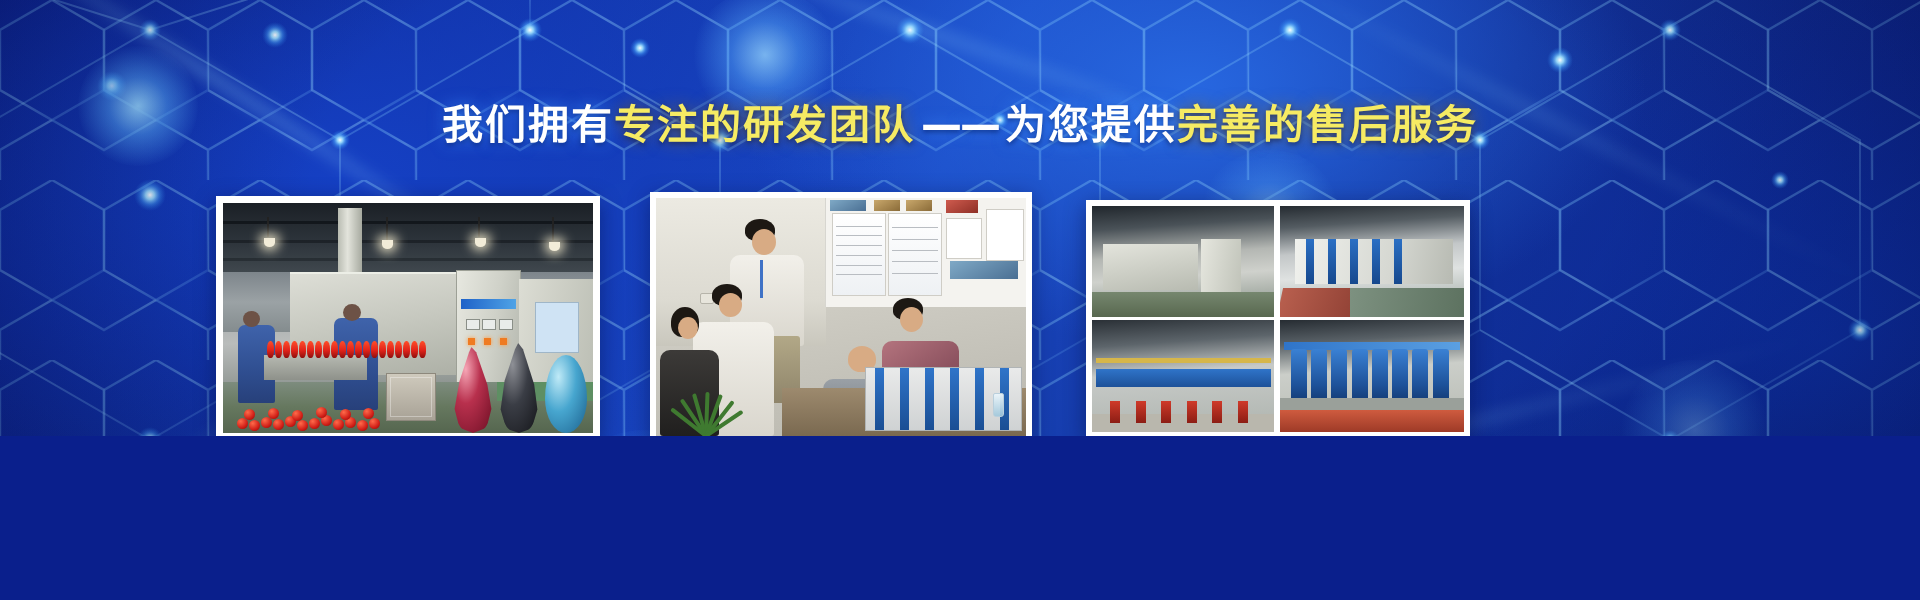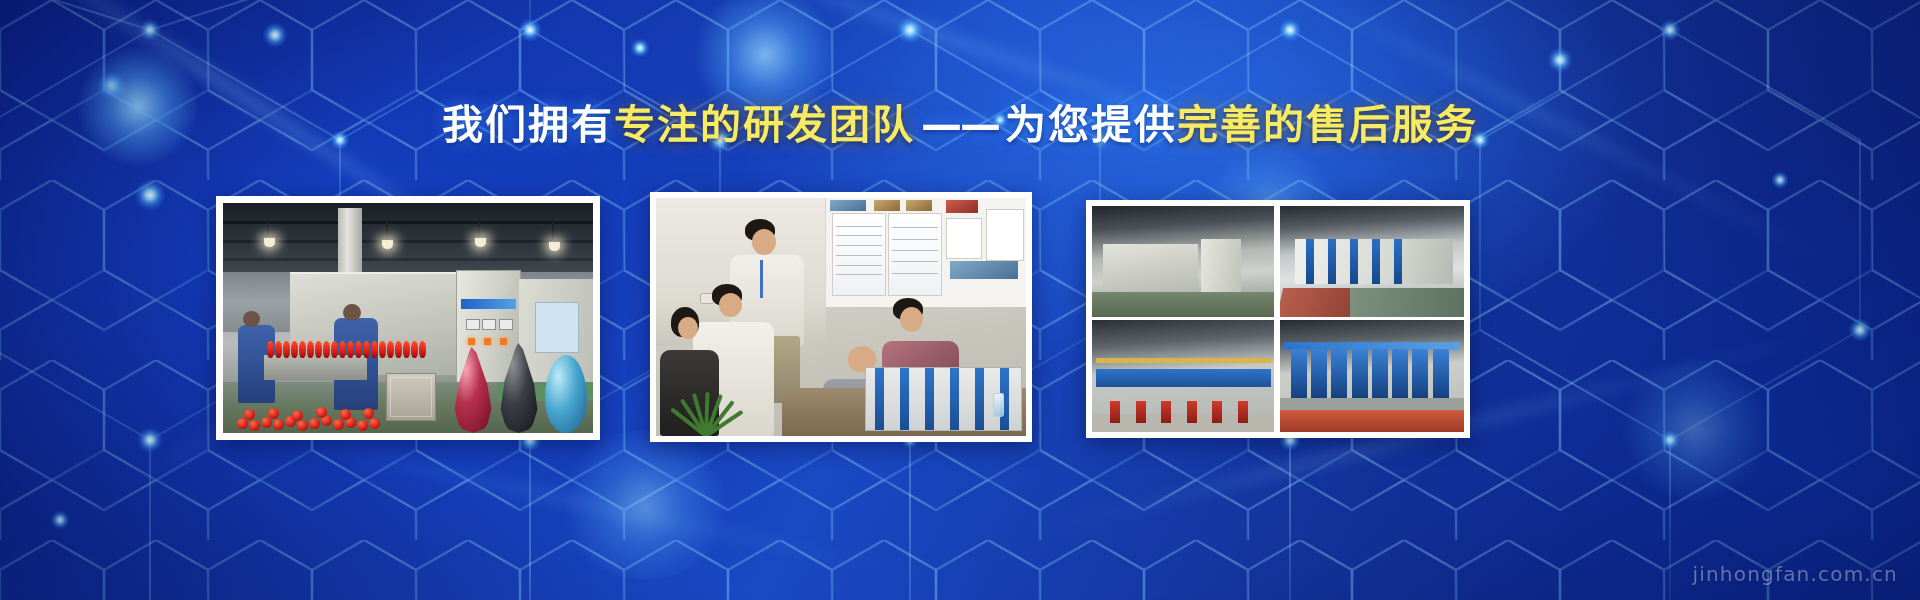--- a/index.html
+++ b/index.html
@@ -5,21 +5,21 @@
 <style>
   html,body{margin:0;padding:0;}
   body{
     width:1920px;height:600px;overflow:hidden;
     font-family:"Liberation Sans","DejaVu Sans",sans-serif;
     background:#0a1f8c;
   }
 
   
   .banner{
-    position:relative;width:1920px;height:600px;overflow:hidden;
+    position:relative;width:1920px;height:436px;overflow:hidden;
     background:
       radial-gradient(ellipse 900px 520px at 18% 42%, #1540c4 0%, rgba(21,64,196,0) 62%),
       radial-gradient(ellipse 760px 430px at 62% 20%, #2767e0 0%, rgba(39,103,224,0) 60%),
       radial-gradient(ellipse 700px 520px at 95% 78%, #0d2fa0 0%, rgba(13,47,160,0) 66%),
       linear-gradient(118deg,#0b1e86 0%,#1236ab 26%,#1a49c4 48%,#123299 72%,#0a1d80 100%);
   }
 
   
   .hex-layer{position:absolute;inset:0;pointer-events:none;}
   .hex-layer svg{display:block;width:1920px;height:600px;}
@@ -478,14 +478,13 @@
             <span class="tank" style="left:61%;"></span>
           <span class="tank" style="left:72%;"></span>
             <span class="tank" style="left:83%;"></span>
           <span class="flr"></span>
             <span class="base"></span>
         </div>
       </div>
     </figure>
   </div>
 
-  <div class="watermark">jinhongfan.com.cn</div>
 </div>
 
 </body></html>

